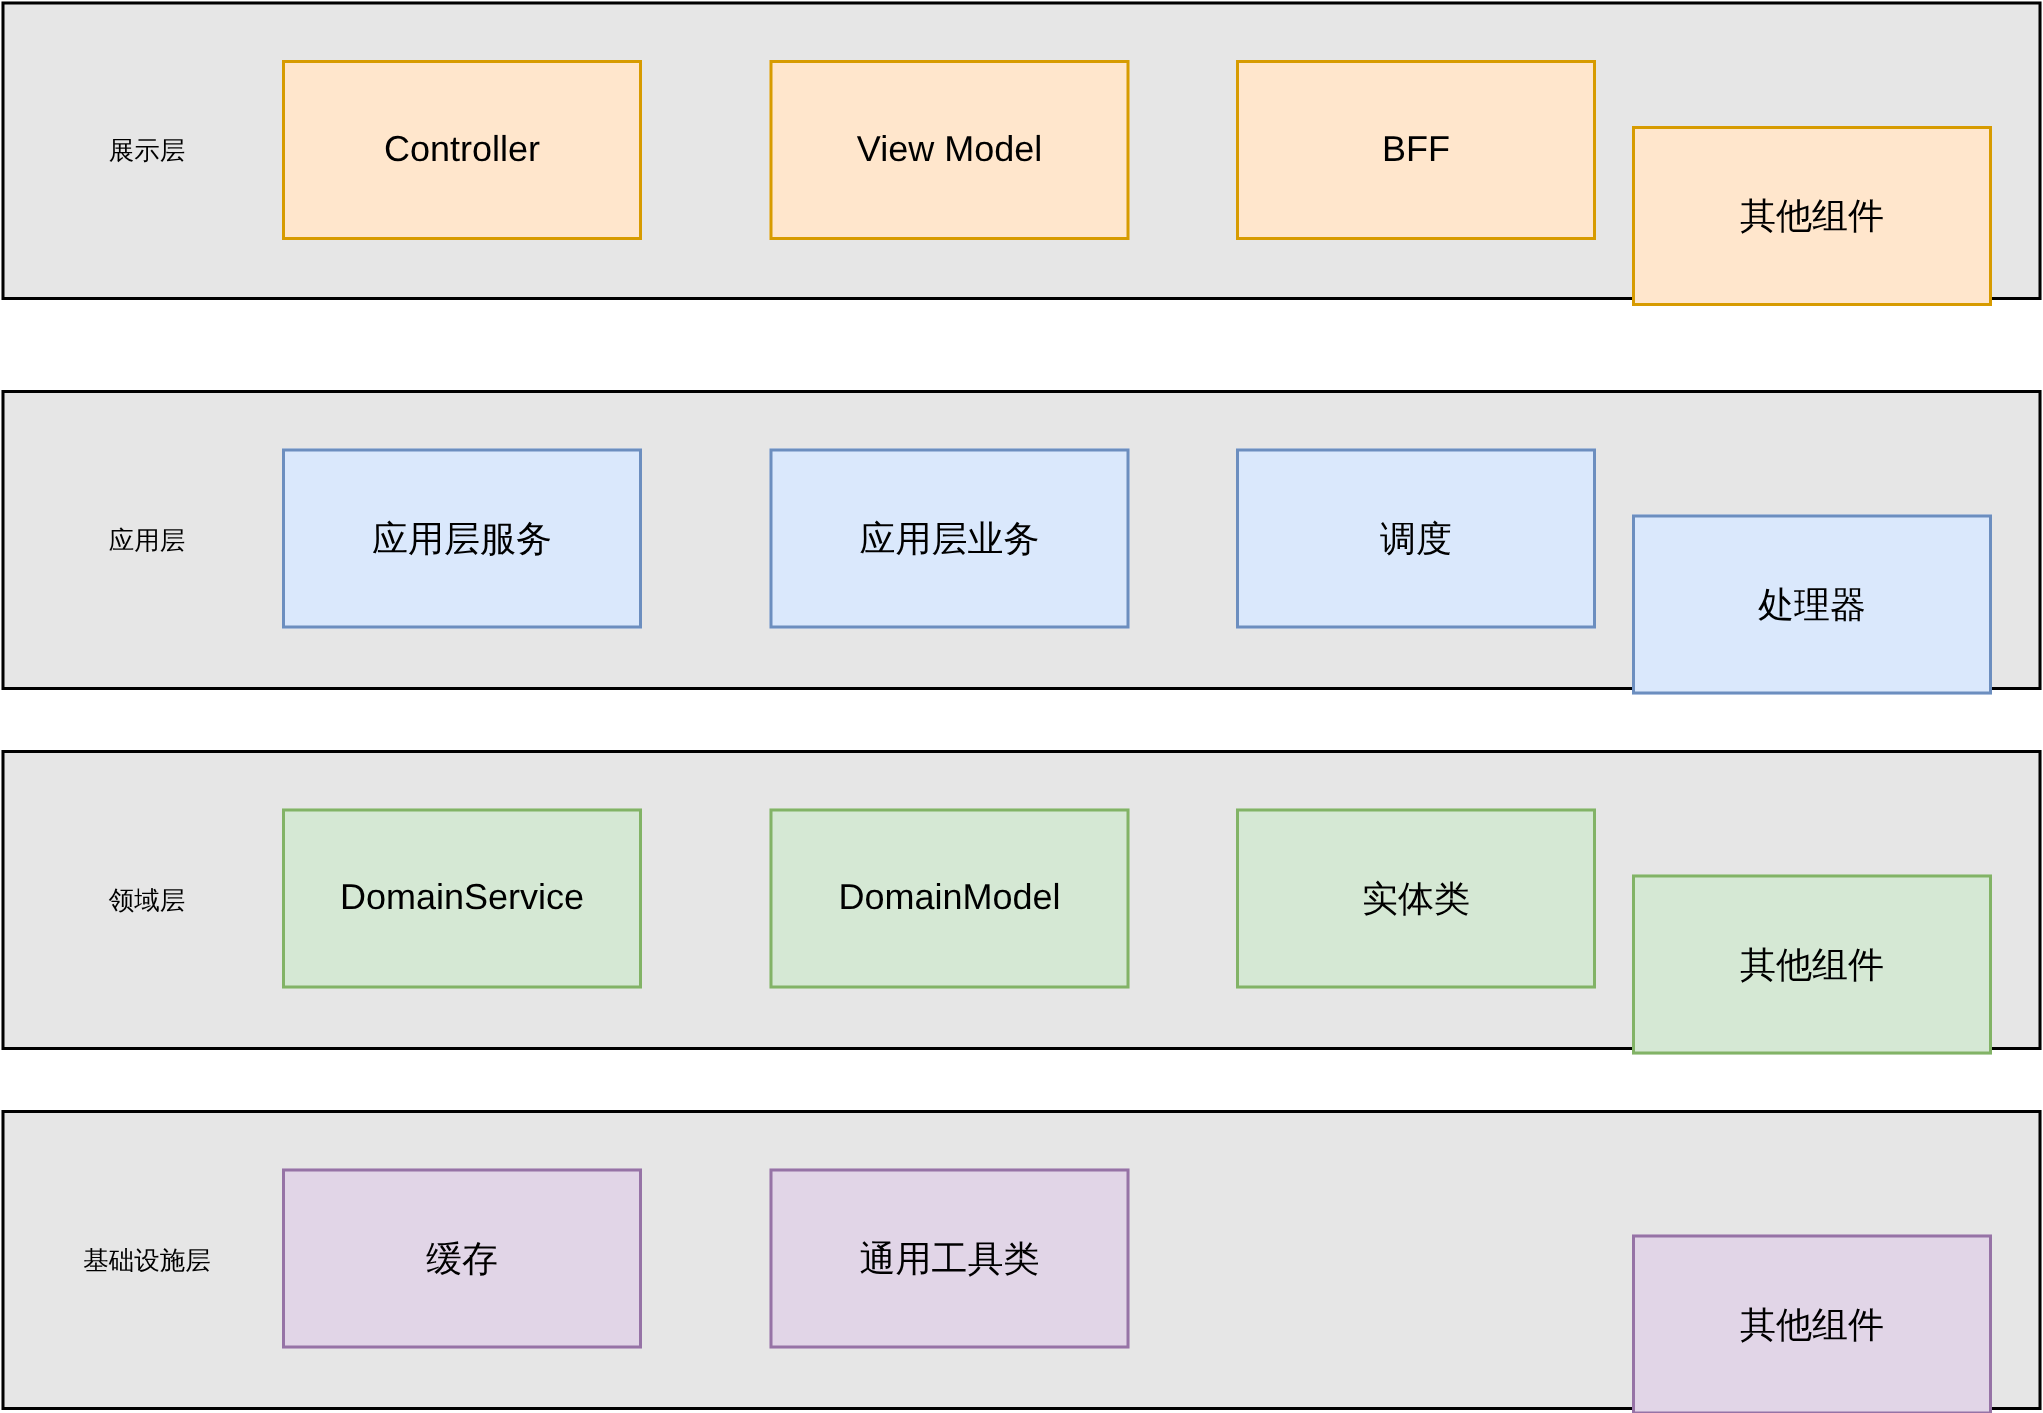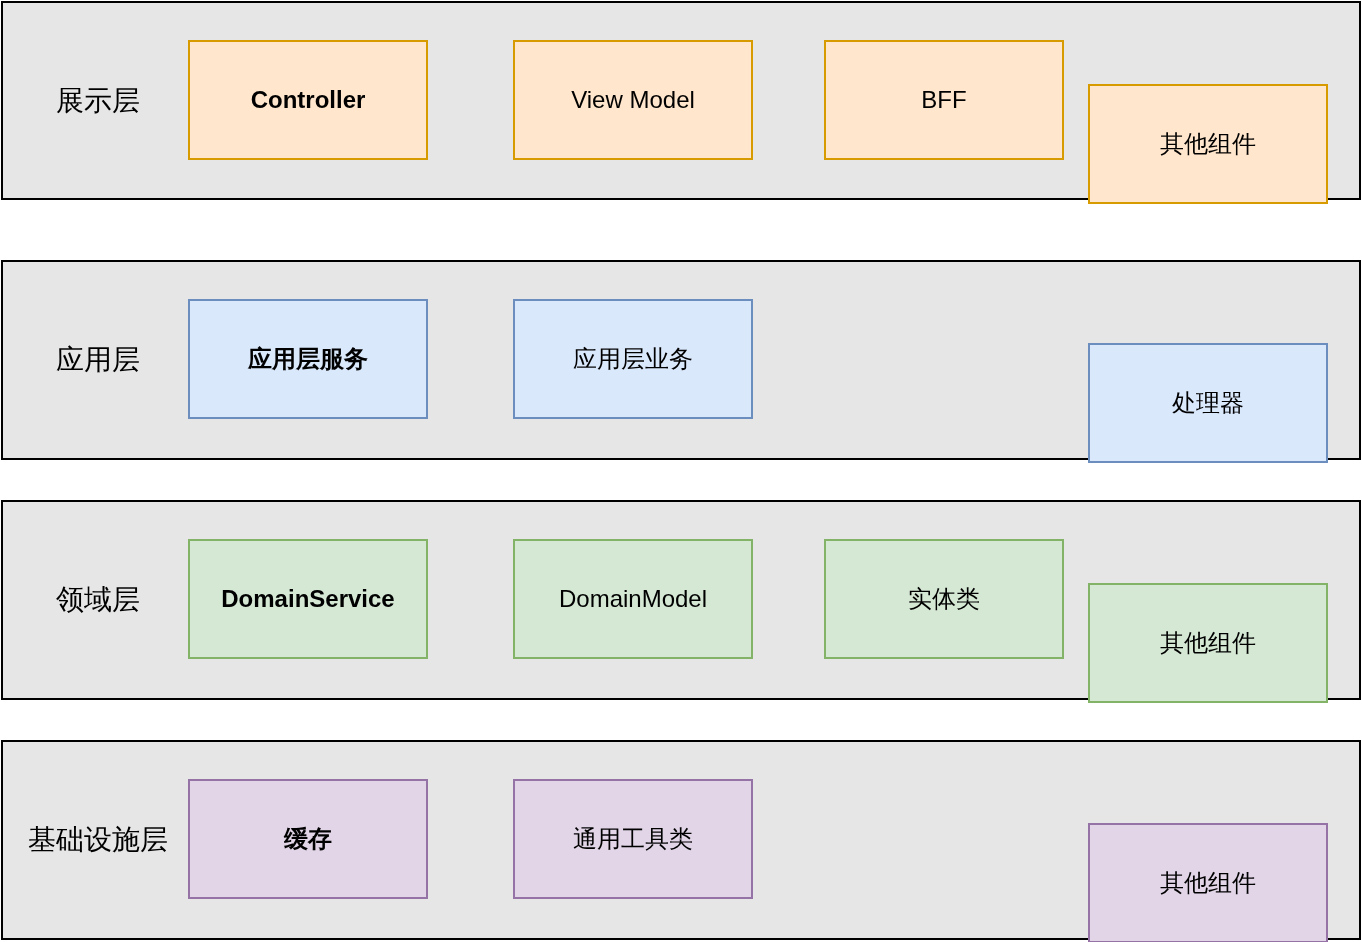--- a/index.html
+++ b/index.html
@@ -29,41 +29,41 @@
   .band-3 { top: 740px; height: 200px; }
   .band-label {
     position: absolute;
     left: 0;
     top: 0;
     bottom: 0;
     width: 190px;
     display: flex;
     align-items: center;
     justify-content: center;
-    font-size: 28px;
+    font-size: 17px;
     color: var(--text-color, #000000);
     white-space: nowrap;
   }
   .box {
     position: absolute;
     top: 37px;
     width: 240px;
     height: 120px;
     box-sizing: border-box;
     background: var(--box-fill);
     border: 2px solid var(--box-border);
     display: flex;
     align-items: center;
     justify-content: center;
     font-size: 24px;
     color: var(--text-color, #000000);
     text-align: center;
     white-space: nowrap;
   }
-  .c0 { left: 185px; font-weight: bold; }
+  .c0 { left: 185px; }
   .c1 { left: 485px; margin-left: 25px; }
   .c2 { left: 821px; }
   .c3 { left: 1085px; margin-top: 44px; }
 </style>
 </head>
 <body>
 
 <div class="canvas" style="--page-bg: #ffffff; --band-fill: #e6e6e6; --band-border: #000000; --text-color: #000000;">
 
   <section class="band band-0" style="--box-fill: #ffe6cc; --box-border: #d79b00;">
@@ -82,20 +82,23 @@
     </div>
   </section>
 
   <section class="band band-1" style="--box-fill: #dae8fc; --box-border: #6c8ebf;">
     <div class="band-label">应用层</div>
     <div class="box c0">
       <span>应用层服务</span>
     </div>
     <div class="box c1">
       <span>应用层业务</span>
+    </div>
+    <div class="box c2">
+      <span>调度</span>
     </div>
     <div class="box c3">
       <span>处理器</span>
     </div>
   </section>
 
   <section class="band band-2" style="--box-fill: #d5e8d4; --box-border: #82b366;">
     <div class="band-label">领域层</div>
     <div class="box c0">
       <span>DomainService</span>

